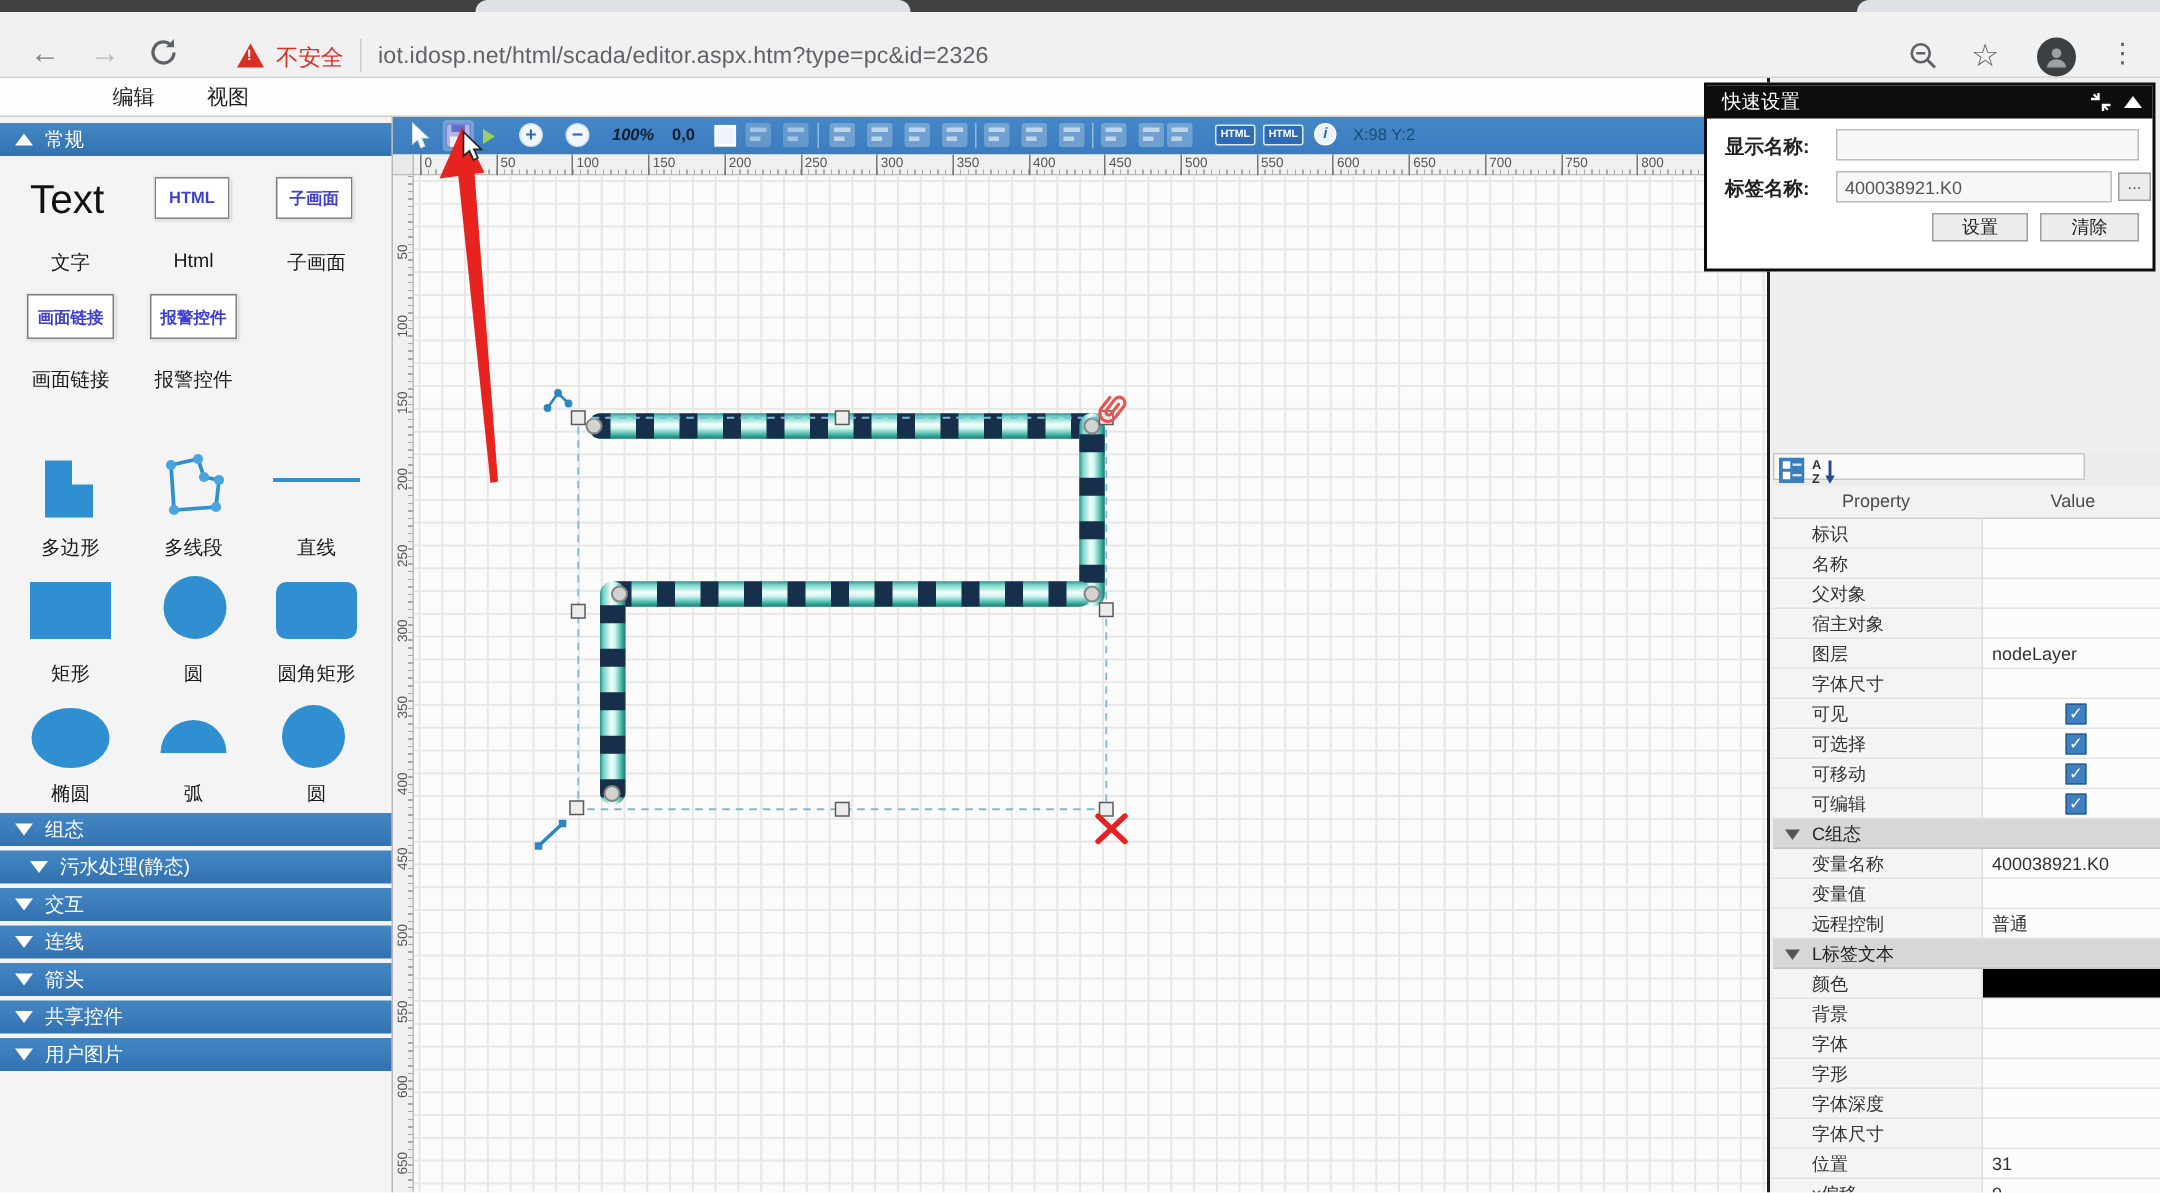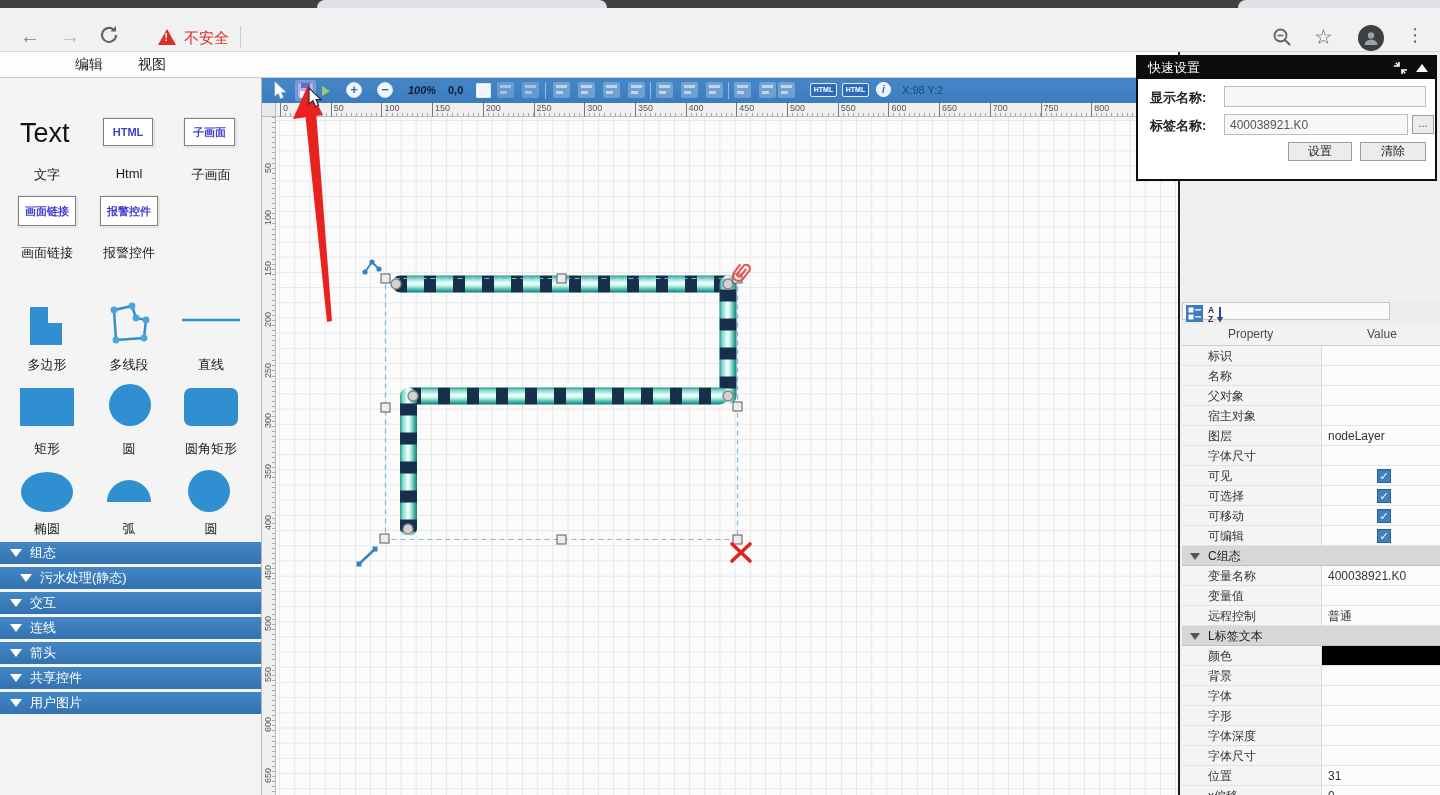--- a/index.html
+++ b/index.html
@@ -104,20 +104,21 @@
 <div class="abs btoolbar">
   <div class="abs nav-ico" style="left:20px;">←</div>
   <div class="abs nav-ico" style="left:60px;color:#b9b9b9;">→</div>
   <svg class="abs" style="left:98px;top:16px;" width="22" height="22" viewBox="0 0 22 22">
     <path d="M18 11a7 7 0 1 1-2.5-5.4" fill="none" stroke="#5f6368" stroke-width="2.2"></path>
     <path d="M18 2 L18 7.5 L12.5 7.5 Z" fill="#5f6368"></path>
   </svg>
   <div class="abs url-warn-tri"></div>
   <div class="abs warn-txt">不安全</div>
   <div class="abs url-sep"></div>
+  <div class="abs url-txt">iot.idosp.net/html/scada/editor.aspx.htm?type=pc&amp;id=2326</div>
   <svg class="abs" style="left:1272px;top:19px;" width="21" height="21" viewBox="0 0 21 21">
     <circle cx="8.5" cy="8.5" r="6" fill="none" stroke="#5f6368" stroke-width="1.8"></circle>
     <line x1="5.5" y1="8.5" x2="11.5" y2="8.5" stroke="#5f6368" stroke-width="1.6"></line>
     <line x1="13" y1="13" x2="18" y2="18" stroke="#5f6368" stroke-width="2"></line>
   </svg>
   <div class="abs" style="left:1314px;top:17px;font-size:21px;color:#5f6368;">☆</div>
   <div class="abs avatar">
     <svg width="18" height="18" viewBox="0 0 18 18">
         <circle cx="9" cy="6.5" r="3.2" fill="#9aa0a6"></circle>
         <path d="M2.5 16 a6.5 5.5 0 0 1 13 0 Z" fill="#9aa0a6"></path>
@@ -125,20 +126,23 @@
   </div>
   <div class="abs" style="left:1406px;top:16px;font-size:18px;color:#5f6368;">⋮</div>
 </div>
 
 <div class="abs menubar"></div>
 <div class="abs menu-item" style="left:18px;margin-top:28px;">文件</div>
 <div class="abs menu-item" style="left:75px;">编辑</div>
 <div class="abs menu-item" style="left:138px;">视图</div>
 
 <div class="abs sidebar">
+  <div class="abs sec-hdr" style="top:4px;">
+    <span class="tri tri-up"></span><span>常规</span>
+  </div>
 
   <div class="abs text-preview" style="left:20px;top:40px;">Text</div>
   <div class="abs palette-btn" style="left:103px;top:40px;width:50px;height:28px;">HTML</div>
   <div class="abs palette-btn" style="left:184px;top:40px;width:51px;height:28px;">子画面</div>
   <div class="abs cell-lbl" style="left:8px;top:88px;width:78px;">文字</div>
   <div class="abs cell-lbl" style="left:90px;top:88px;width:78px;">Html</div>
   <div class="abs cell-lbl" style="left:168px;top:88px;width:86px;">子画面</div>
 
   <div class="abs palette-btn" style="left:18px;top:118px;width:58px;height:30px;">画面链接</div>
   <div class="abs palette-btn" style="left:100px;top:118px;width:58px;height:30px;">报警控件</div>

